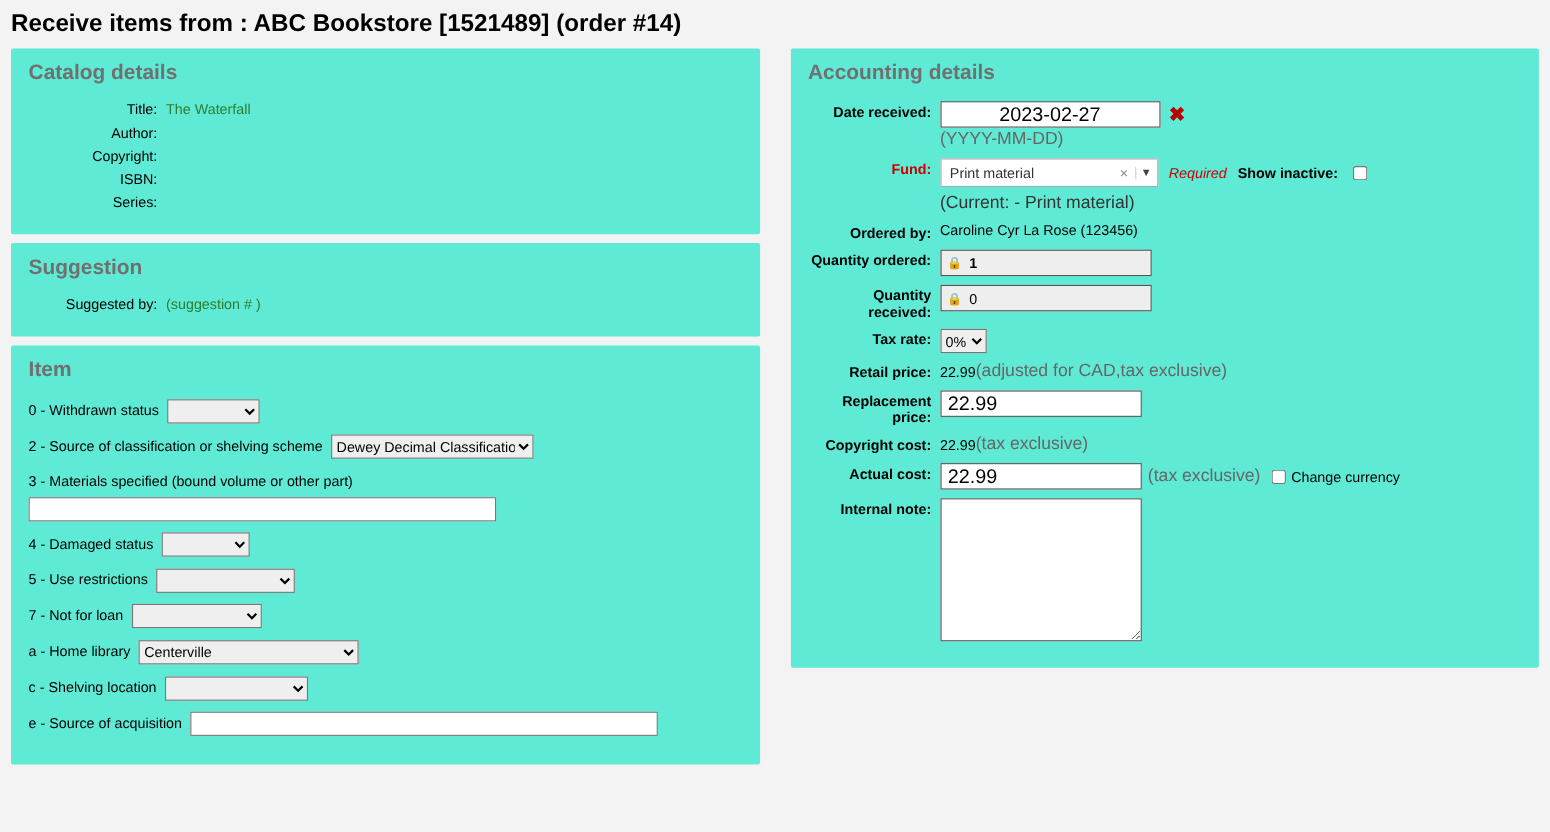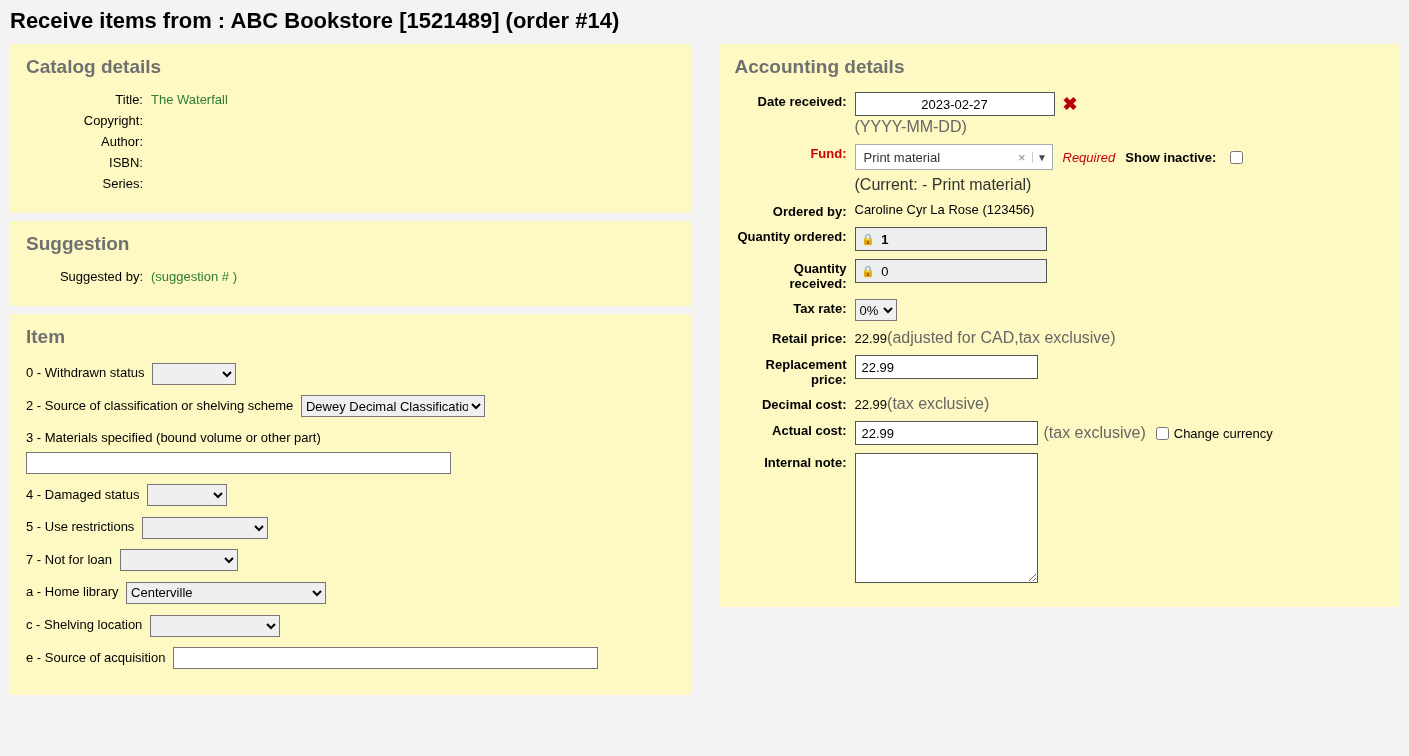--- a/index.html
+++ b/index.html
@@ -13,21 +13,21 @@
   .page { padding: 8px 10px; }
   h1 {
     font-size: 22px;
     margin: 0 0 10px 0;
     font-weight: bold;
   }
   .cols { display: flex; gap: 28px; }
   .col-left { flex: 1; }
   .col-right { flex: 1; }
   .panel {
-    background: #fef9c3;
+    background: #5eead4;
     padding: 12px 16px 16px 16px;
     margin-bottom: 8px;
     border-radius: 2px;
   }
   .panel h3 {
     font-size: 19px;
     font-weight: bold;
     color: #707070;
     margin: 0 0 14px 0;
   }
@@ -66,21 +66,21 @@
     padding-right: 8px;
     padding-top: 2px;
   }
   .acct-label.req { color: #c00; }
   .acct-val { flex: 1; display: flex; align-items: center; flex-wrap: wrap; gap: 6px; }
   .hint { color: #666; font-size: 16px; }
   .txt {
     border: 1px solid #555;
     padding: 3px 6px;
     height: 24px;
-    font-size: 13px;
+    font-size: 18px;
   }
   .txt.w200 { width: 200px; }
   .txt.w183 { width: 183px; }
   .readonly-box {
     border: 1px solid #555;
     background: #eee;
     padding: 3px 6px;
     width: 192px;
     height: 24px;
     display: flex;
@@ -148,25 +148,25 @@
   <div class="cols">
     <div class="col-left">
 
       <div class="panel">
         <h3>Catalog details</h3>
         <div class="catalog-row">
           <div class="catalog-label">Title:</div>
           <div class="catalog-value"><a href="#">The Waterfall</a></div>
         </div>
         <div class="catalog-row">
+          <div class="catalog-label">Author:</div>
+          <div class="catalog-value"></div>
+        </div>
+        <div class="catalog-row">
           <div class="catalog-label">Copyright:</div>
-          <div class="catalog-value"></div>
-        </div>
-        <div class="catalog-row">
-          <div class="catalog-label">Author:</div>
           <div class="catalog-value"></div>
         </div>
         <div class="catalog-row">
           <div class="catalog-label">ISBN:</div>
           <div class="catalog-value"></div>
         </div>
         <div class="catalog-row">
           <div class="catalog-label">Series:</div>
           <div class="catalog-value"></div>
         </div>
@@ -303,21 +303,21 @@
         </div>
 
         <div class="acct-row">
           <div class="acct-label">Replacement price:</div>
           <div class="acct-val">
             <input type="text" class="txt w183" value="22.99" style="">
           </div>
         </div>
 
         <div class="acct-row">
-          <div class="acct-label">Decimal cost:</div>
+          <div class="acct-label">Copyright cost:</div>
           <div class="acct-val" style="gap:0">
             <span>22.99</span>
             <span class="hint">(tax exclusive)</span>
           </div>
         </div>
 
         <div class="acct-row">
           <div class="acct-label">Actual cost:</div>
           <div class="acct-val">
             <input type="text" class="txt w183" value="22.99" style="">

